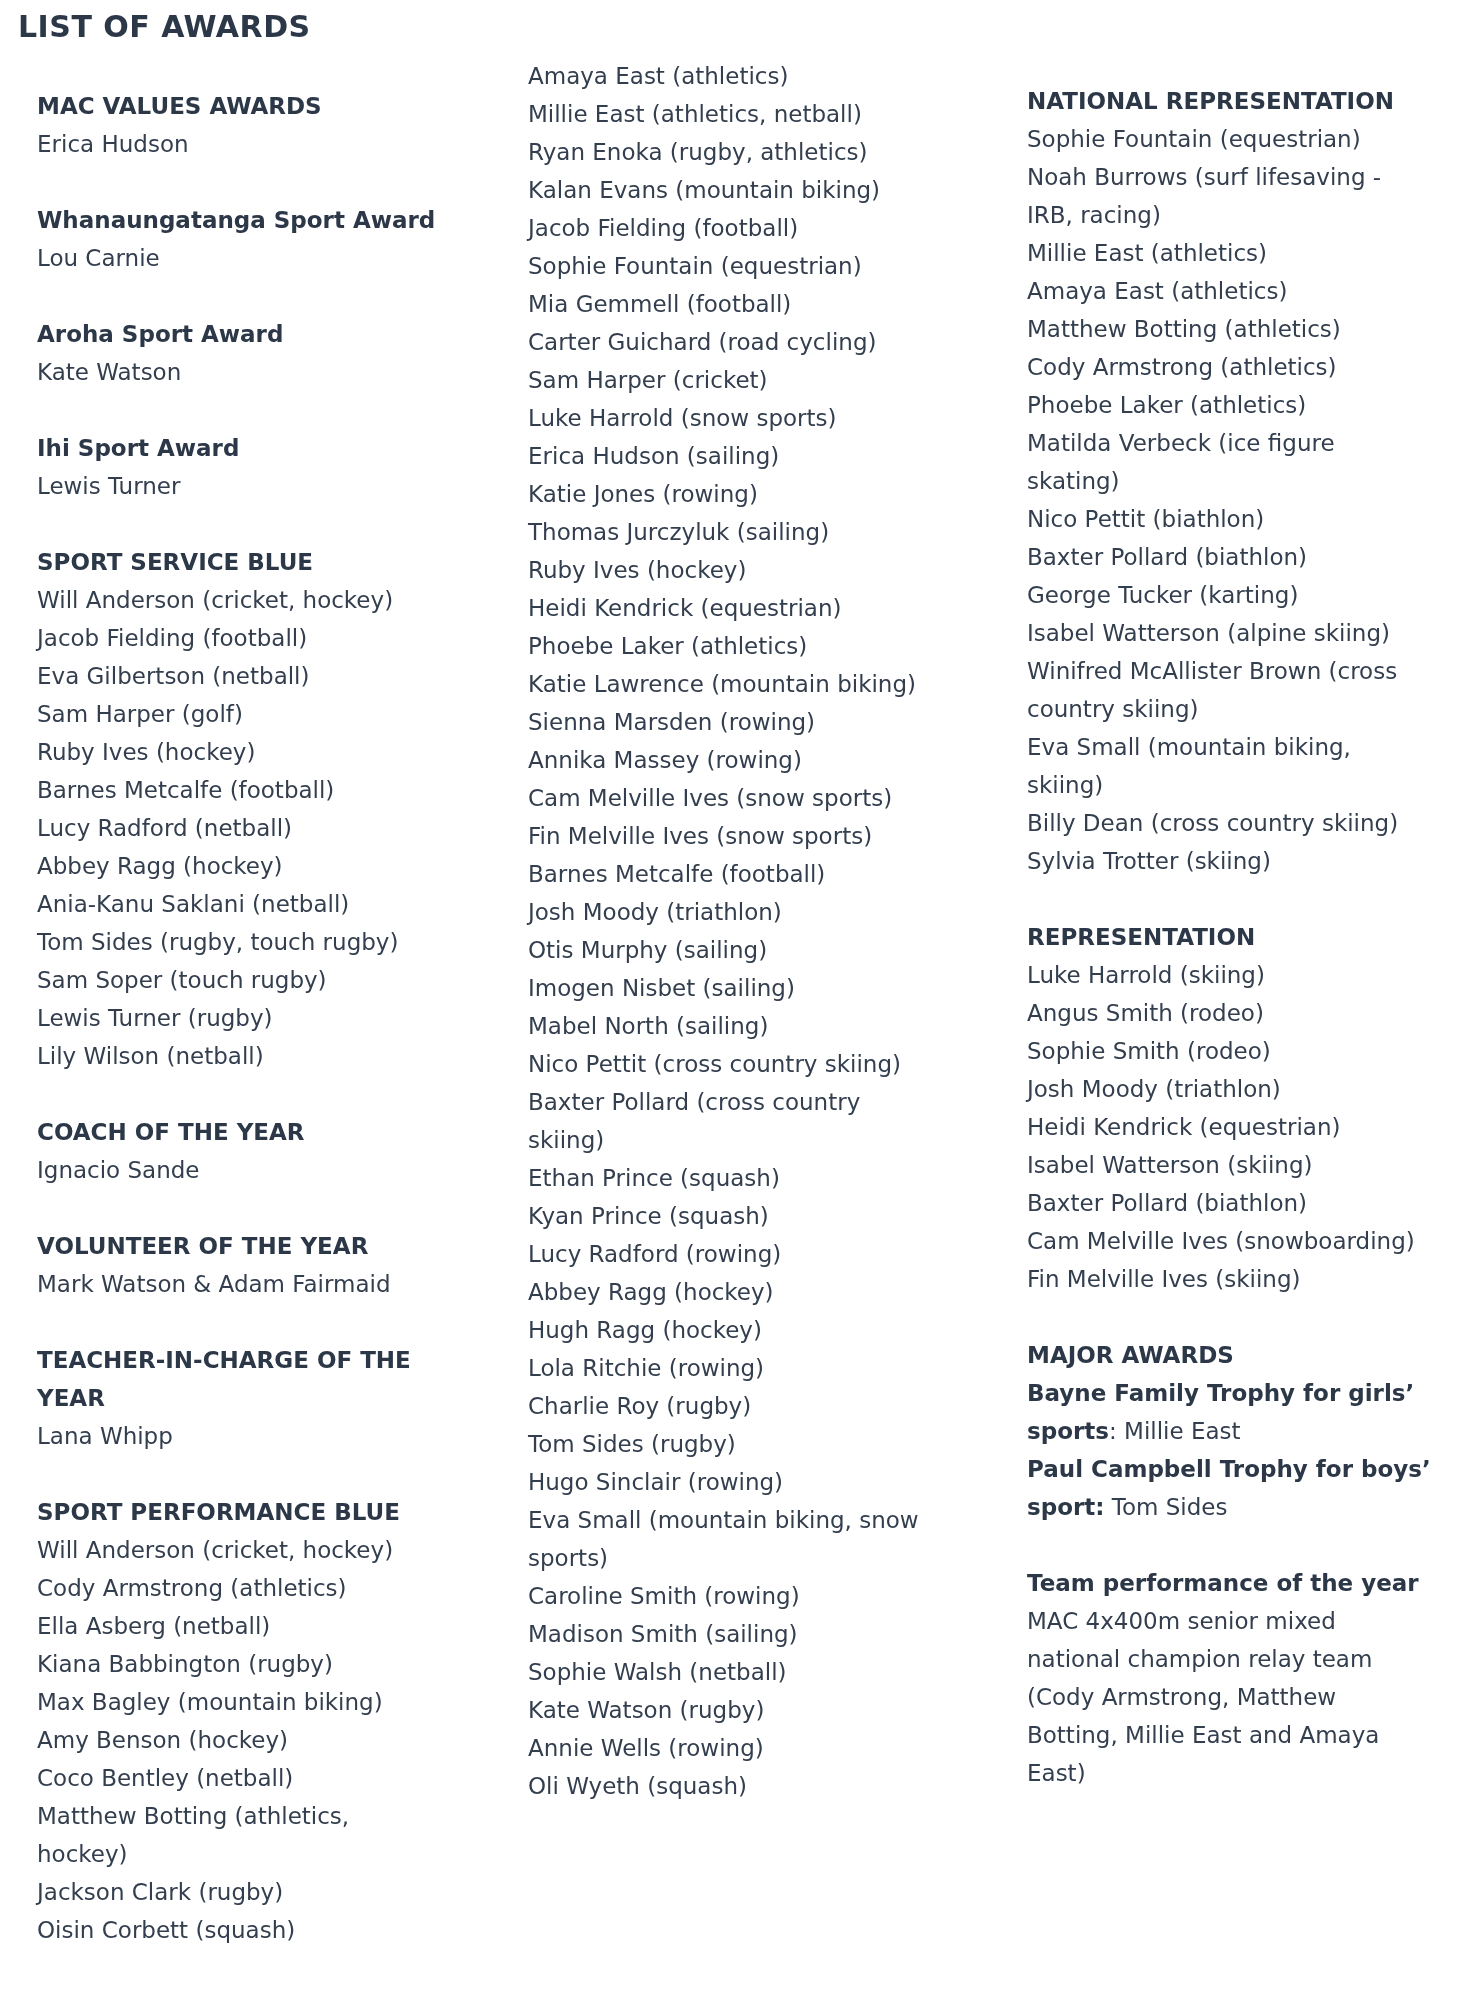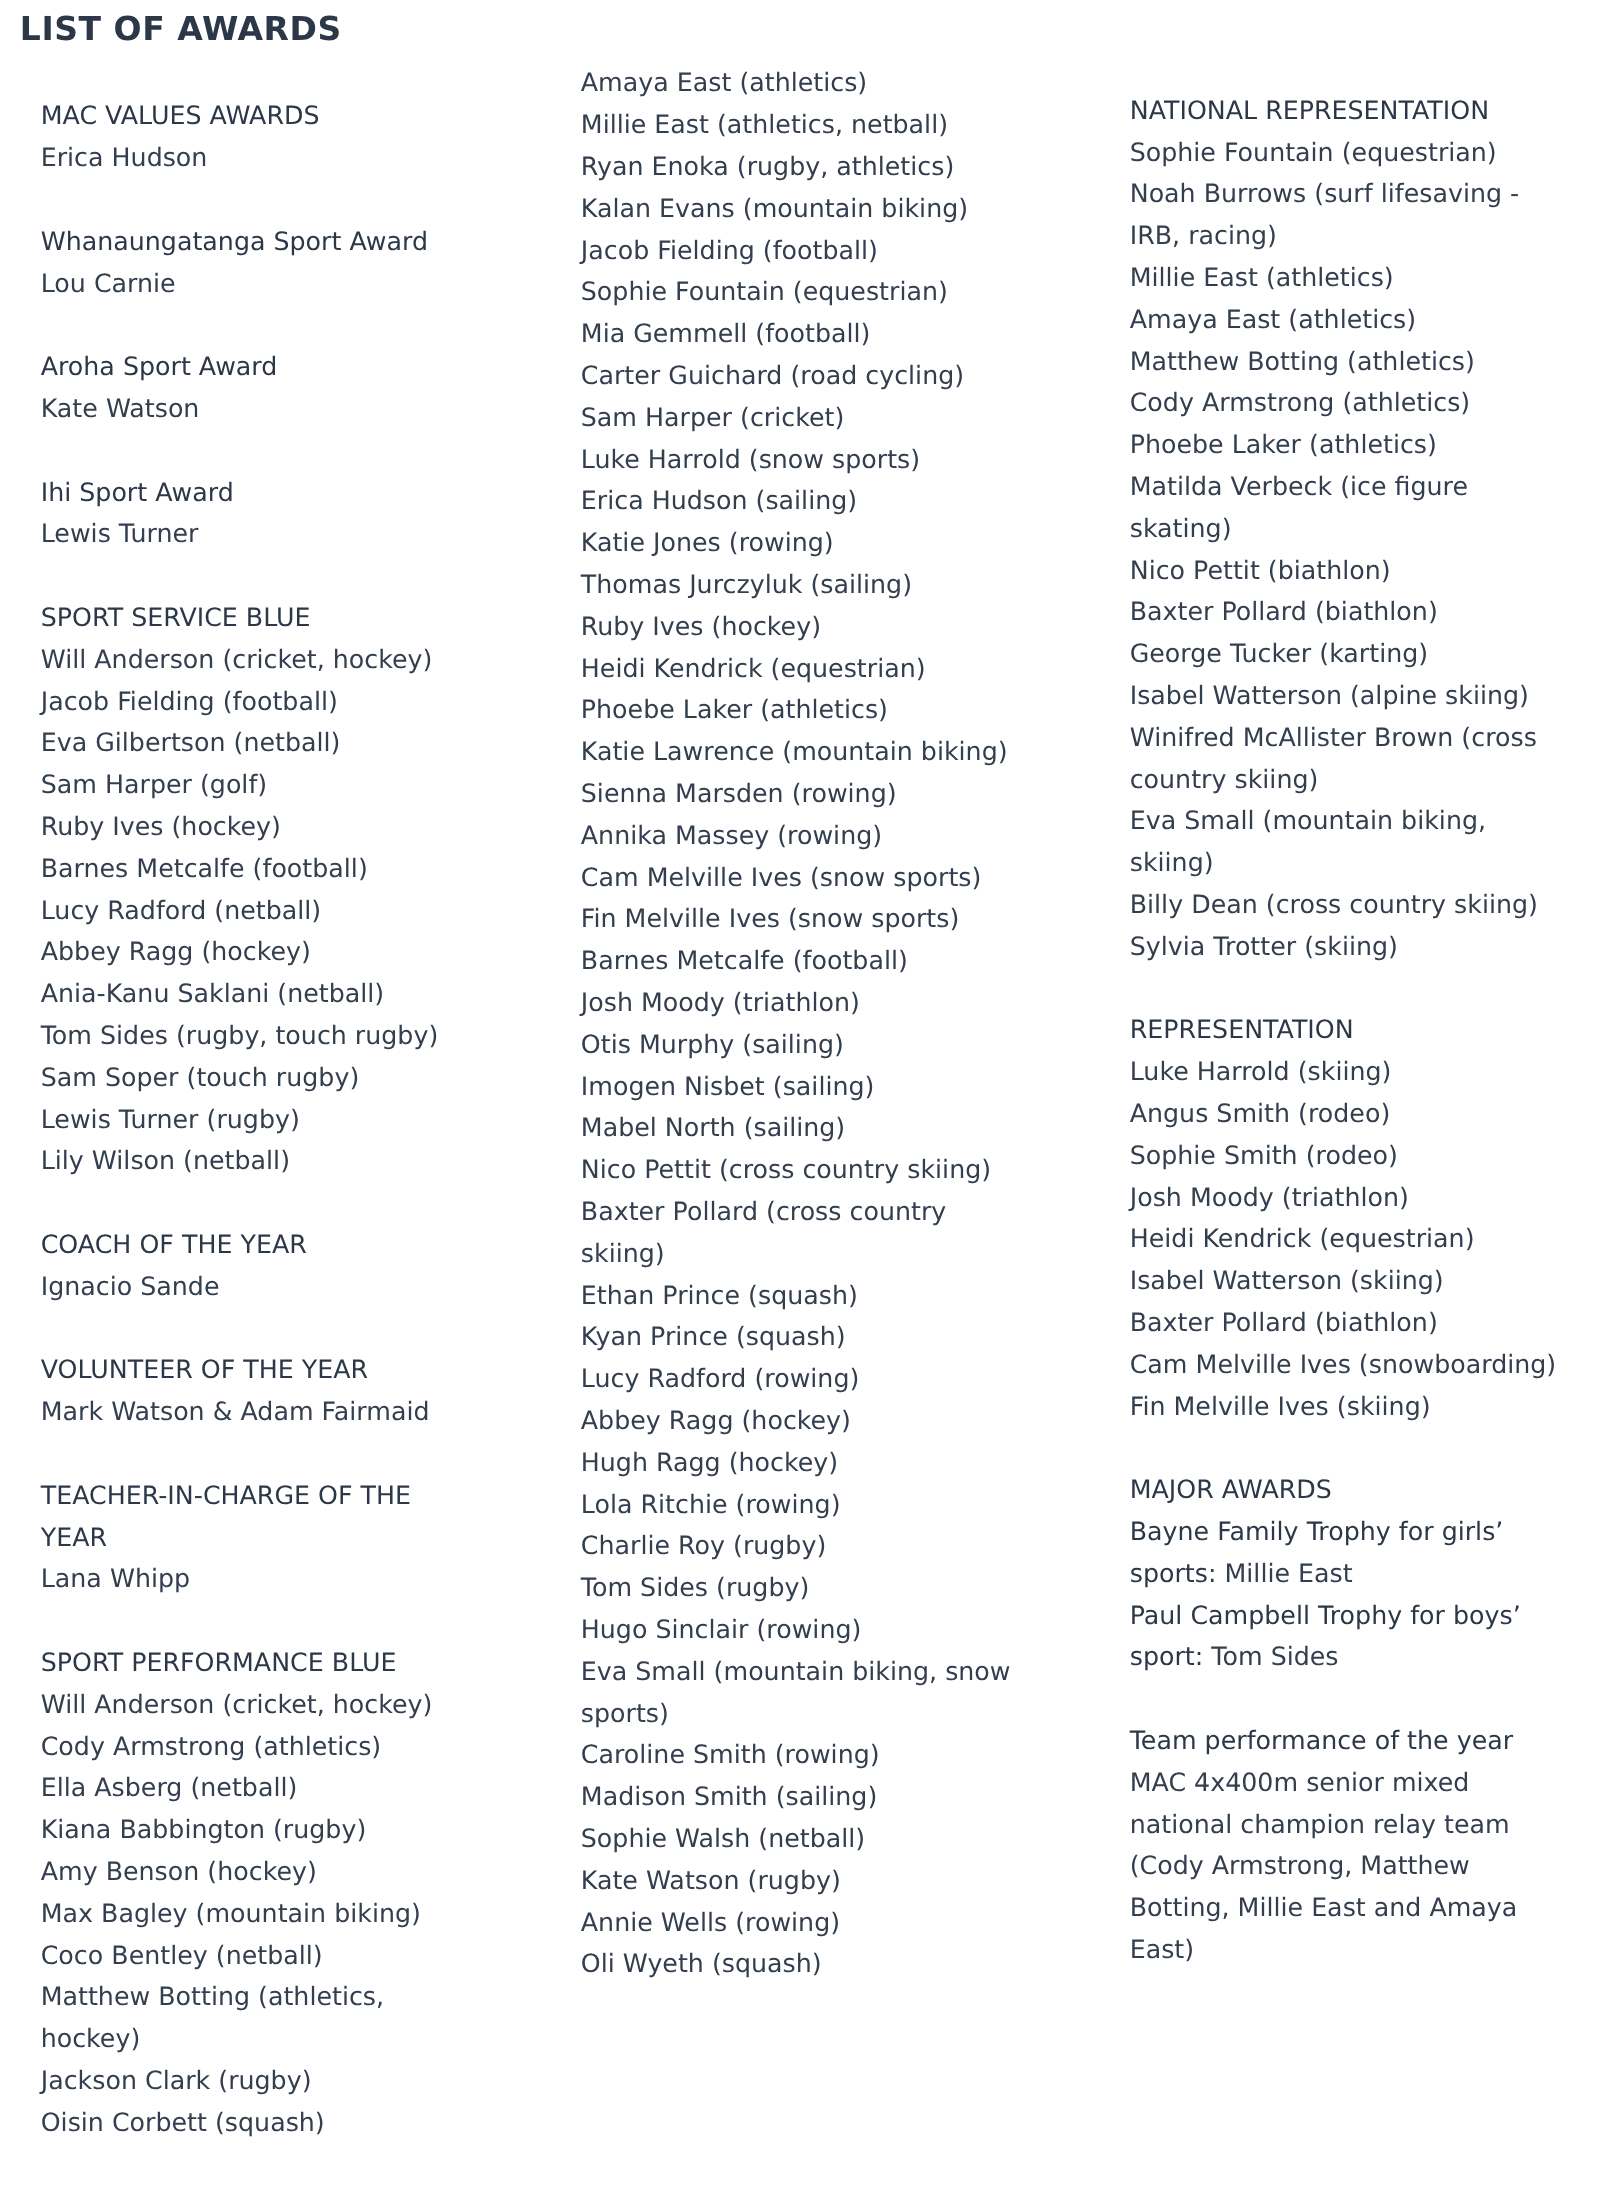--- a/index.html
+++ b/index.html
@@ -31,21 +31,21 @@
   }
   .line {
     height: 38px;
     line-height: 38px;
     font-size: 23px;
     white-space: pre;
     color: var(--text-color, #333e4e);
   }
   .seg { color: inherit; }
   .seg.b {
-    font-weight: normal;
+    font-weight: bold;
     color: var(--heading-color, #2c3848);
   }
 </style>
 </head>
 <body style="--heading-color: #2c3848; --text-color: #333e4e; background: rgb(255, 255, 255);">
 
 <main>
   <h1 class="page-title">LIST OF AWARDS</h1>
   <div id="columns-root">
       <div class="col" style="left: 37px; top: 87px;">
@@ -84,22 +84,22 @@
         <div class="line"></div>
         <div class="line"><span class="seg b">TEACHER-IN-CHARGE OF THE</span></div>
         <div class="line"><span class="seg b">YEAR</span></div>
         <div class="line"><span class="seg">Lana Whipp</span></div>
         <div class="line"></div>
         <div class="line"><span class="seg b">SPORT PERFORMANCE BLUE</span></div>
         <div class="line"><span class="seg">Will Anderson (cricket, hockey)</span></div>
         <div class="line"><span class="seg">Cody Armstrong (athletics)</span></div>
         <div class="line"><span class="seg">Ella Asberg (netball)</span></div>
         <div class="line"><span class="seg">Kiana Babbington (rugby)</span></div>
+        <div class="line"><span class="seg">Max Bagley (mountain biking)</span></div>
         <div class="line"><span class="seg">Amy Benson (hockey)</span></div>
-        <div class="line"><span class="seg">Max Bagley (mountain biking)</span></div>
         <div class="line"><span class="seg">Coco Bentley (netball)</span></div>
         <div class="line"><span class="seg">Matthew Botting (athletics,</span></div>
         <div class="line"><span class="seg">hockey)</span></div>
         <div class="line"><span class="seg">Jackson Clark (rugby)</span></div>
         <div class="line"><span class="seg">Oisin Corbett (squash)</span></div>
       </div>
       <div class="col" style="left: 528px; top: 57px;">
         <div class="line"><span class="seg">Amaya East (athletics)</span></div>
         <div class="line"><span class="seg">Millie East (athletics, netball)</span></div>
         <div class="line"><span class="seg">Ryan Enoka (rugby, athletics)</span></div>

